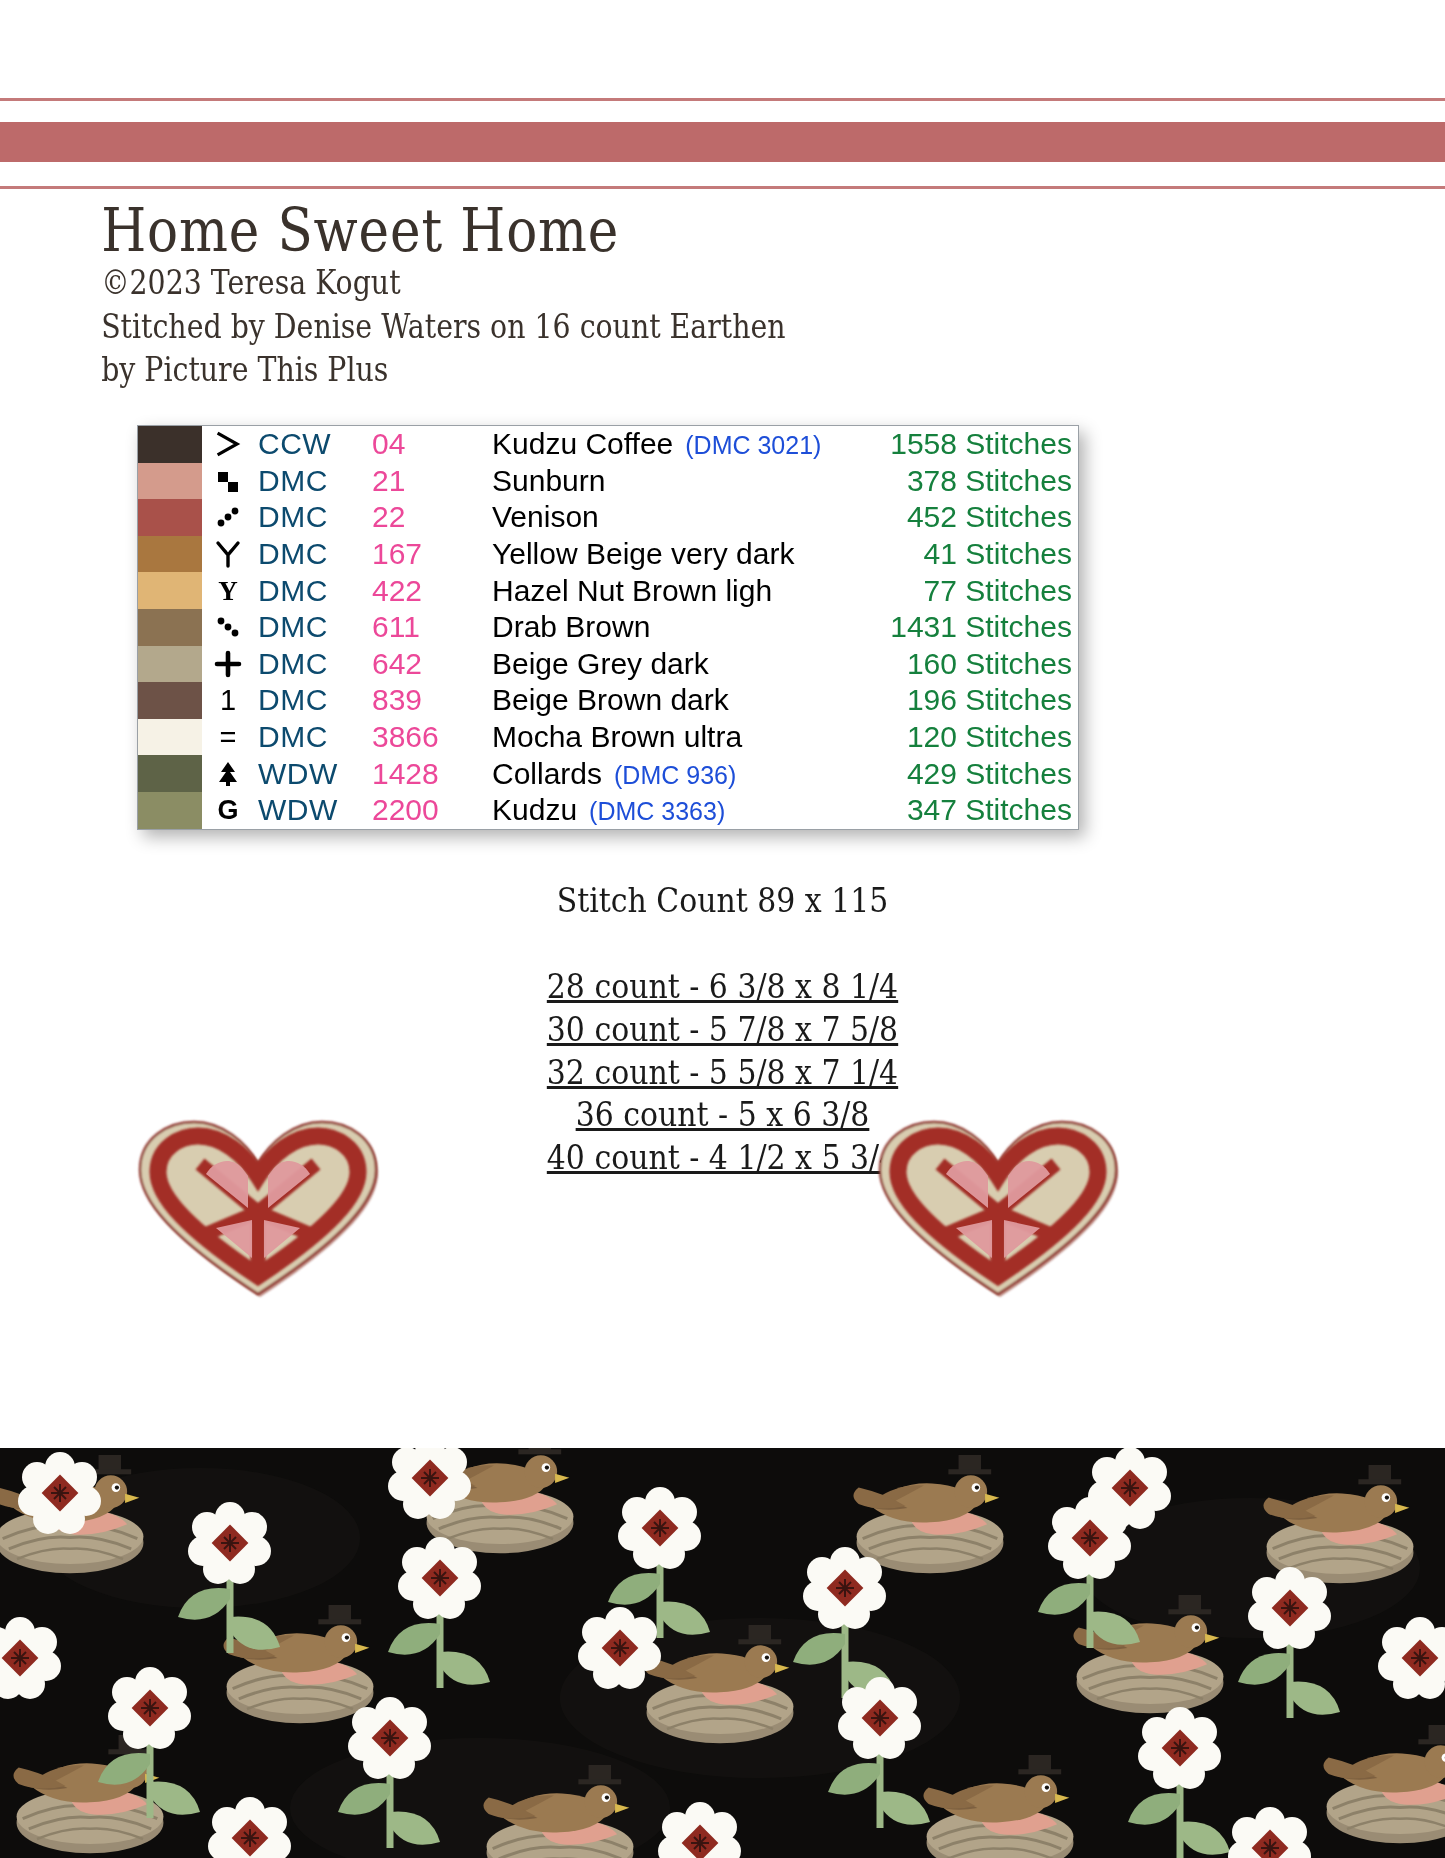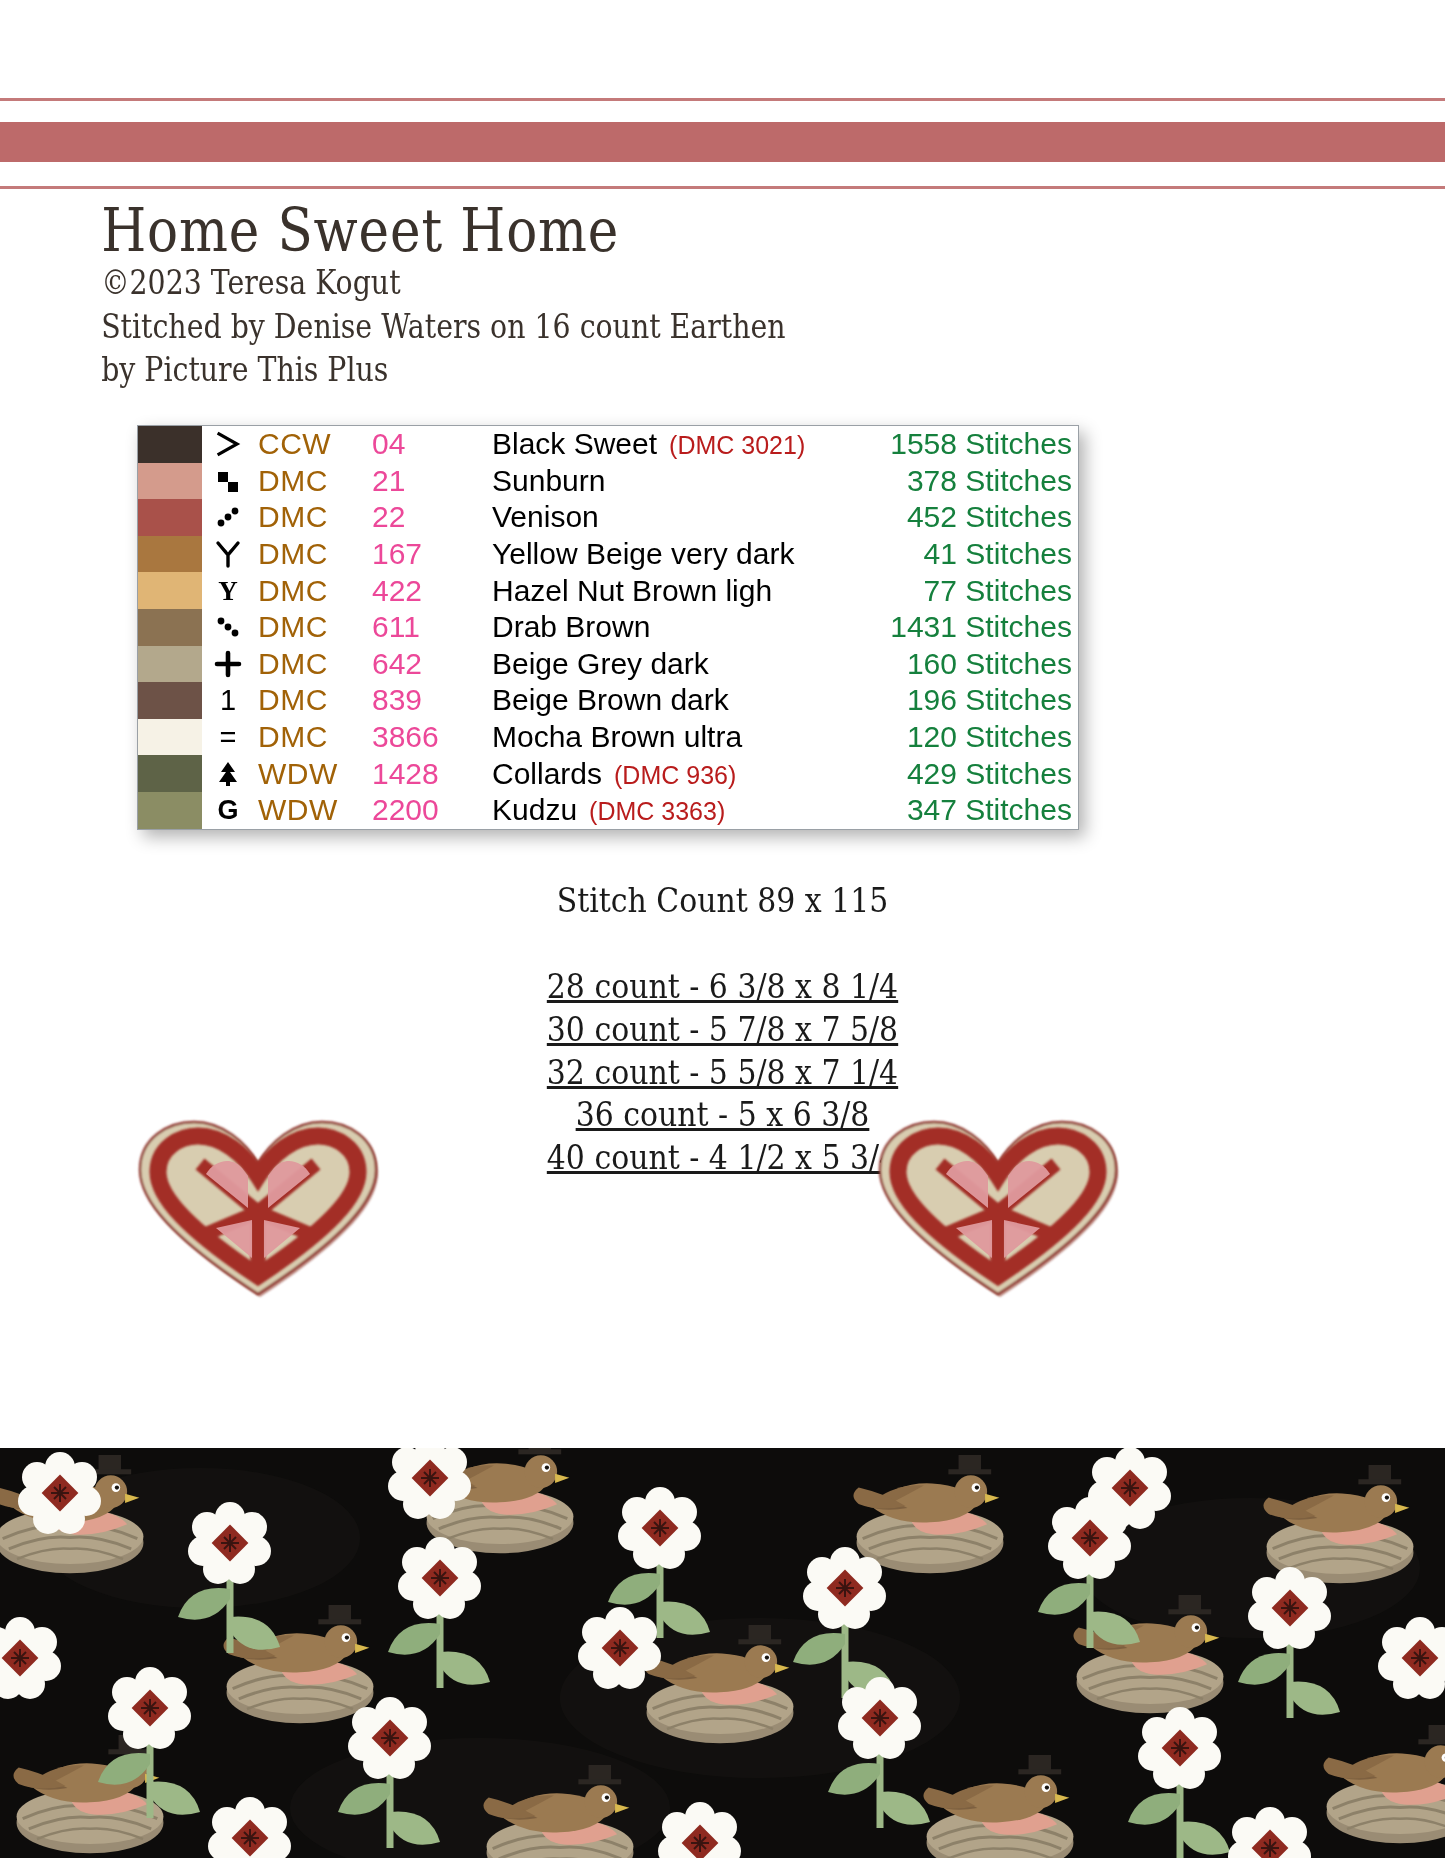--- a/index.html
+++ b/index.html
@@ -35,25 +35,25 @@
     border:1px solid #9aa0a6;
     box-shadow:6px 7px 16px rgba(0,0,0,.30);
   }
   #floss-table{border-collapse:collapse;width:100%;
     font-family:"Liberation Sans",sans-serif;}
   #floss-table tr{height:36.6px;}
   .c-swatch{width:64px;padding:0;}
   .swatch-cell{width:64px;height:36.6px;display:block;}
   .c-sym{width:52px;text-align:center;font-size:27px;font-weight:700;
          color:#000;padding:0;line-height:1;}
-  .c-brand{width:112px;text-align:left;font-size:30px;color:#a16207;
+  .c-brand{width:112px;text-align:left;font-size:30px;color:#0c4a6e;
            padding-left:4px;letter-spacing:.5px;}
   .c-code{width:118px;text-align:left;font-size:30px;color:#ec4899;}
   .c-name{text-align:left;font-size:30px;color:#000;white-space:nowrap;}
-  .c-name .alt{color:#b91c1c;font-size:25px;padding-left:12px;margin-top:8px;}
+  .c-name .alt{color:#1d4ed8;font-size:25px;padding-left:12px;margin-top:8px;}
   .c-count{text-align:right;font-size:30px;color:#15803d;
            padding-right:6px;white-space:nowrap;}
   .symglyph{display:inline-block;width:30px;height:30px;vertical-align:middle;}
 
   
   #stitch-count{
     position:absolute;left:0;top:880px;width:1445px;text-align:center;
     font-family:"DejaVu Serif",serif;font-size:34px;color:#1a1a1a;
     transform:scaleX(.88);
   }
@@ -96,21 +96,21 @@
     <tbody id="floss-body">
         <tr>
           <td class="c-swatch">
             <span class="swatch-cell" style="background: rgb(59, 48, 42);"></span>
           </td>
           <td class="c-sym"><svg class="symglyph" viewBox="0 0 30 30">
               <path d="M6 5 L24 15 L6 25" fill="none" stroke="#000" stroke-width="3.2" stroke-linecap="square"></path>
             </svg></td>
           <td class="c-brand">CCW</td>
           <td class="c-code">04</td>
-          <td class="c-name"><span>Black Sweet</span><span class="alt">(DMC 3021)</span></td>
+          <td class="c-name"><span>Kudzu Coffee</span><span class="alt">(DMC 3021)</span></td>
           <td class="c-count">1558 Stitches</td>
         </tr>
         <tr>
           <td class="c-swatch">
             <span class="swatch-cell" style="background: rgb(212, 155, 140);"></span>
           </td>
           <td class="c-sym"><svg class="symglyph" viewBox="0 0 30 30">
               <rect x="5" y="6" width="10" height="10" fill="#000"></rect>
               <rect x="15" y="16" width="10" height="10" fill="#000"></rect>
             </svg></td>

